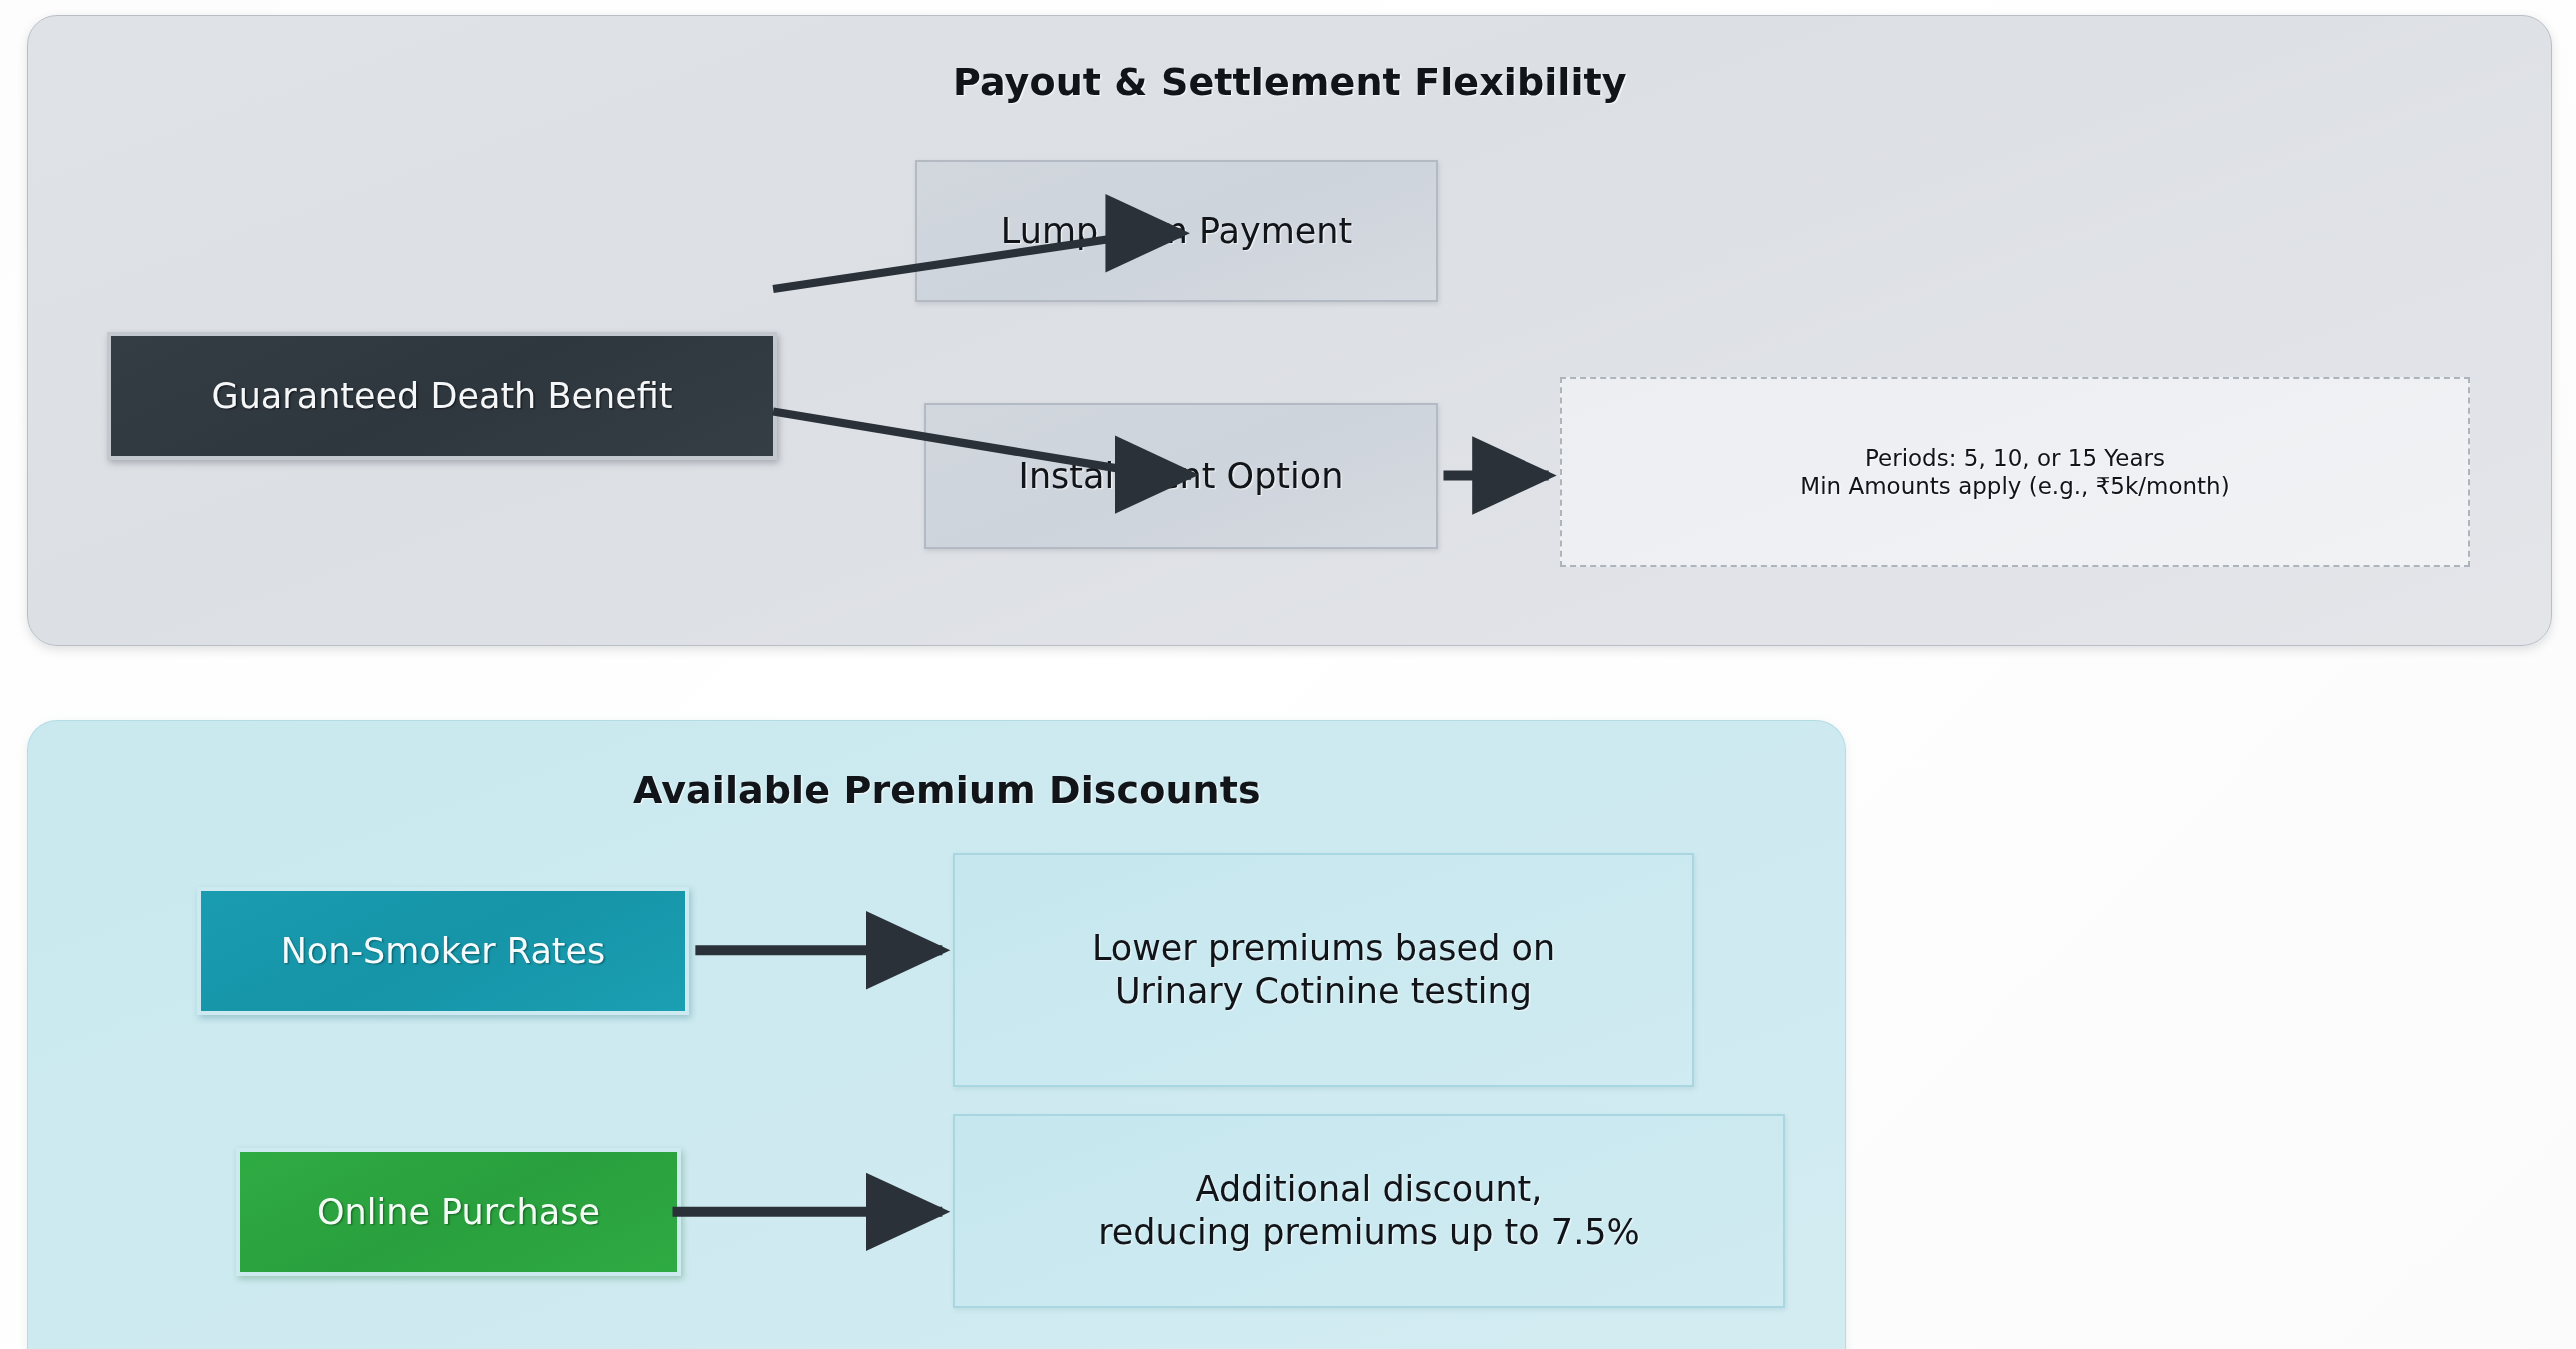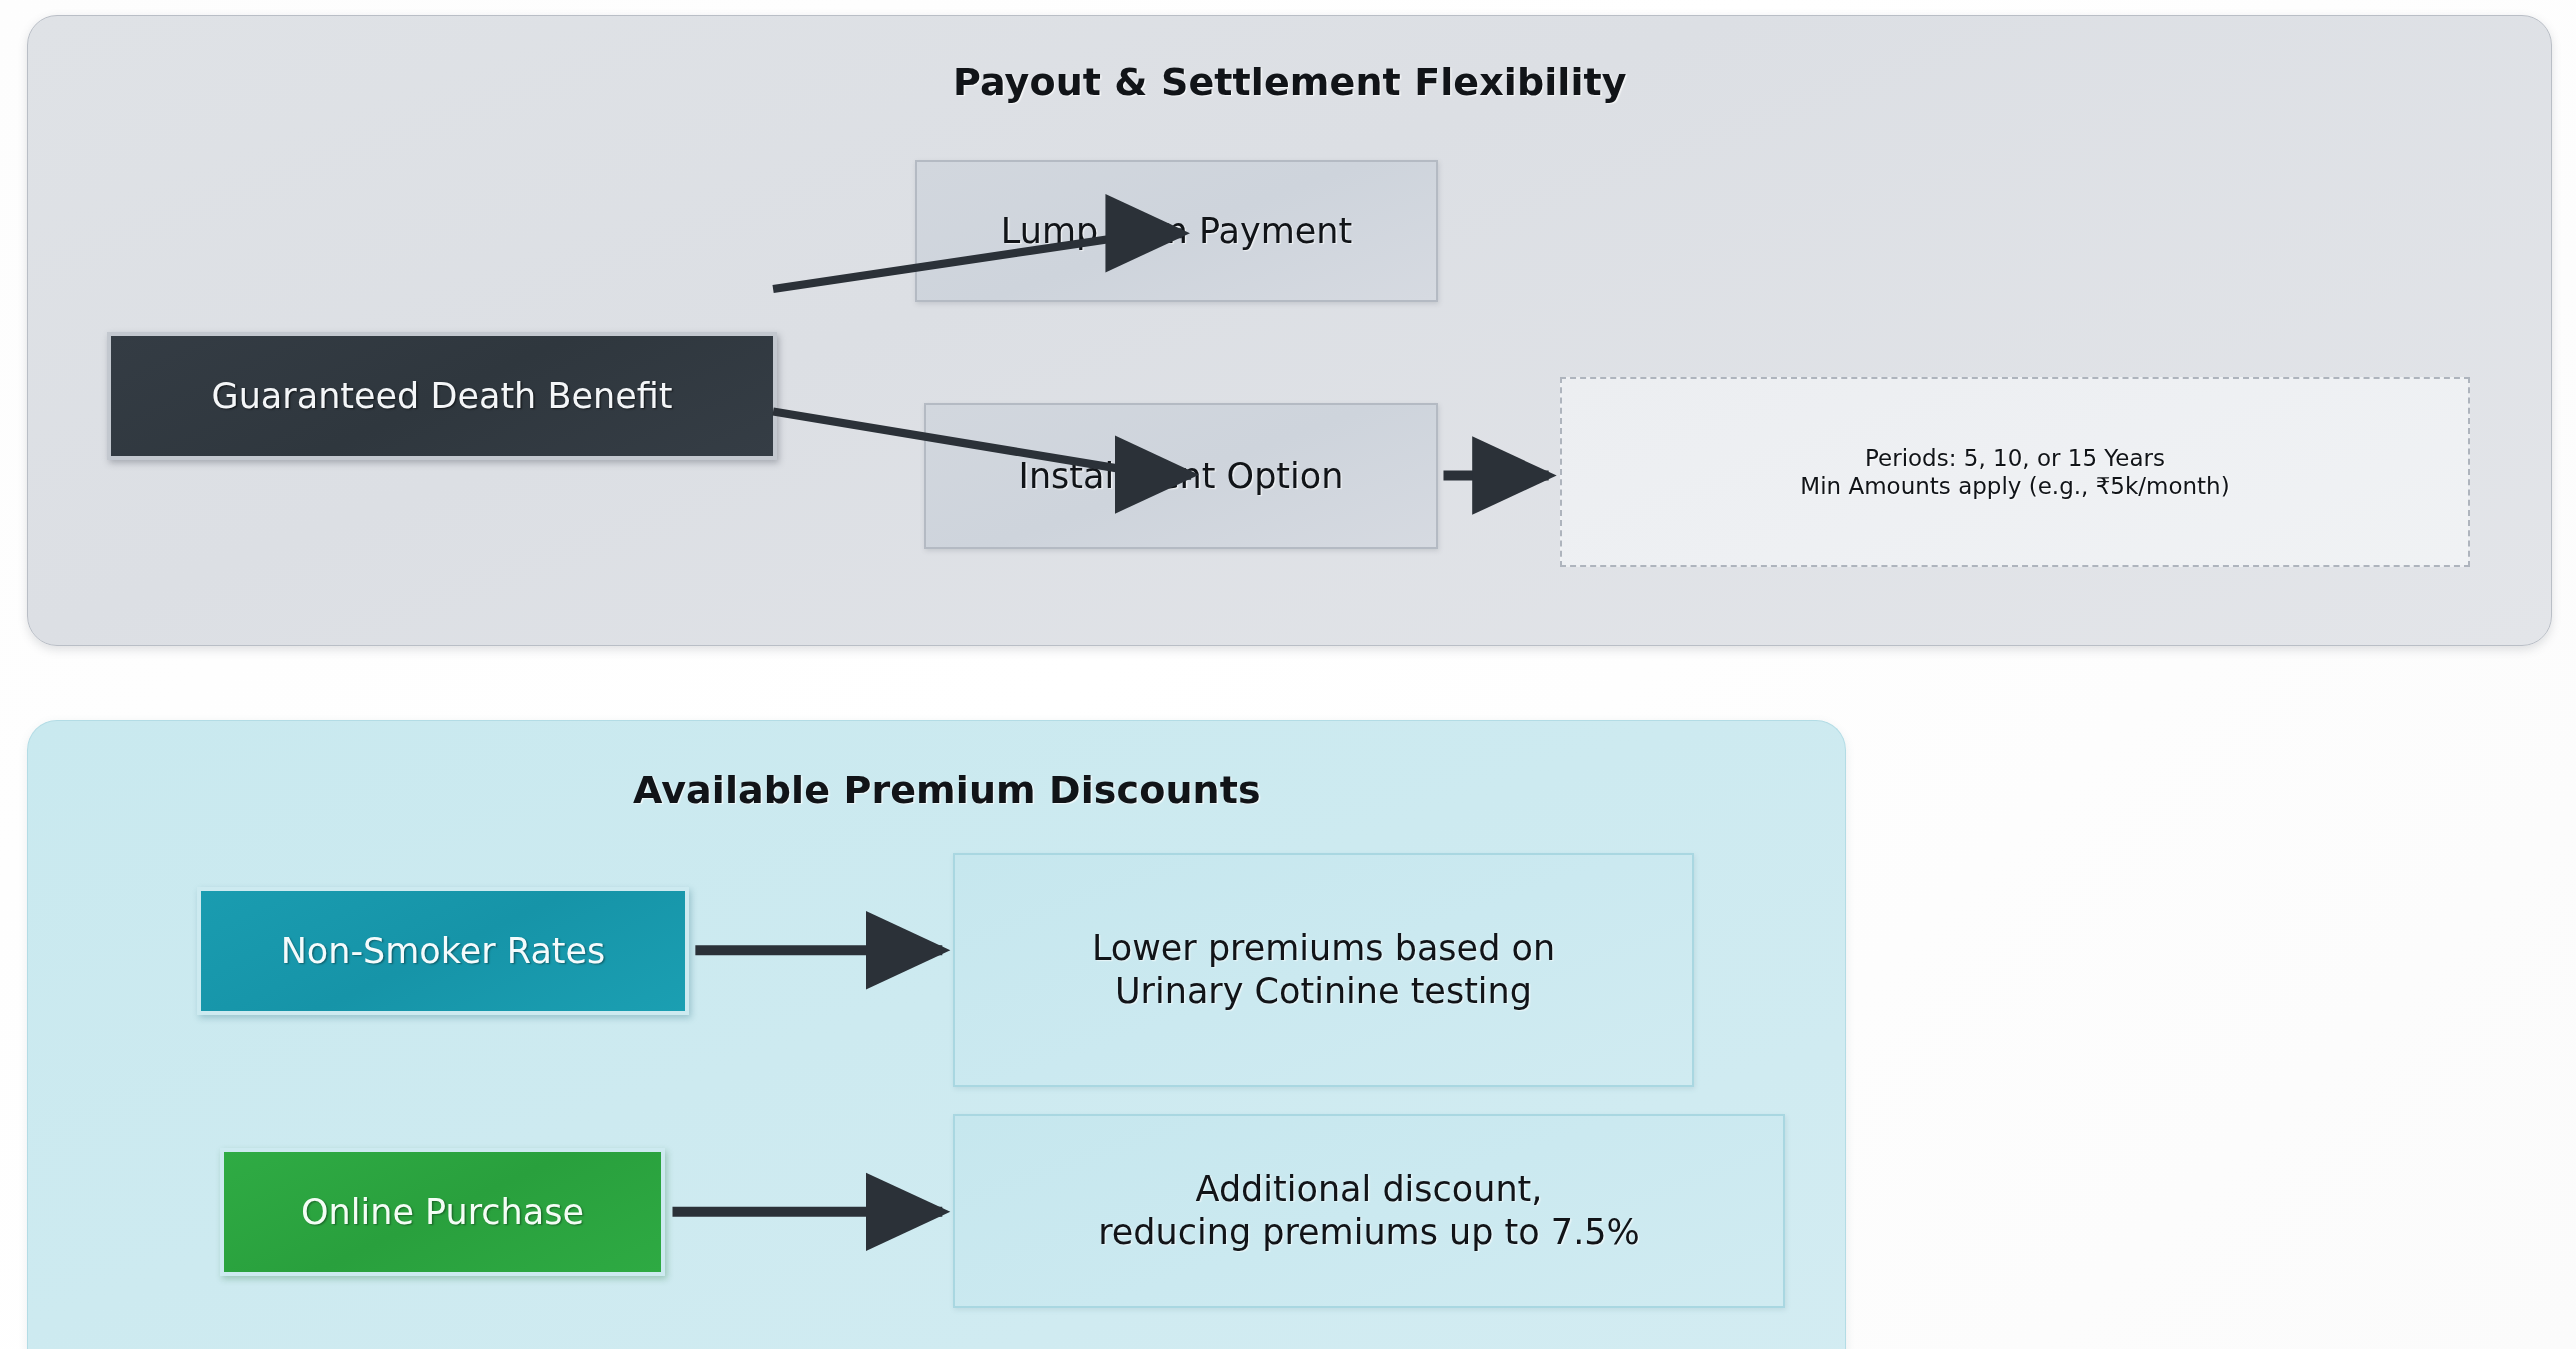--- a/index.html
+++ b/index.html
@@ -168,21 +168,21 @@
 
   <div class="node node-teal" style="left:197px; top:887px; width:492px; height:128px;">
     <span class="node-line">Non-Smoker Rates</span>
   </div>
 
   <div class="node node-desc" style="left:953px; top:853px; width:741px; height:234px;">
     <span class="node-line">Lower premiums based on</span>
     <span class="node-line">Urinary Cotinine testing</span>
   </div>
 
-  <div class="node node-green" style="left:220px; top:1148px; width:445px; height:128px;">
+  <div class="node node-green" style="left:236px; top:1148px; width:445px; height:128px;">
     <span class="node-line">Online Purchase</span>
   </div>
 
   <div class="node node-desc" style="left:953px; top:1114px; width:832px; height:194px;">
     <span class="node-line">Additional discount,</span>
     <span class="node-line">reducing premiums up to 7.5%</span>
   </div>
 
   <svg id="arrows" viewBox="0 0 2816 1475">
     <defs>

